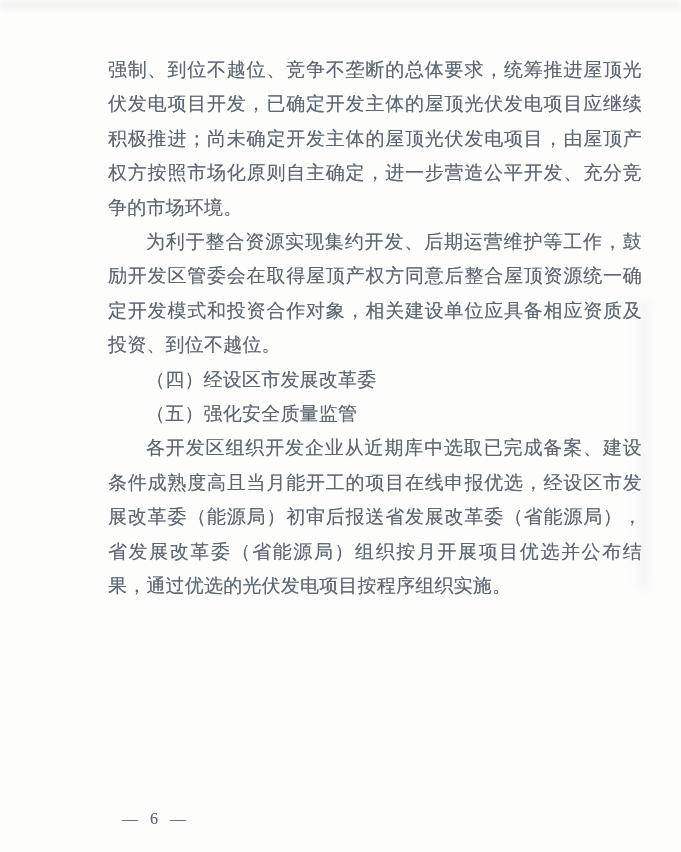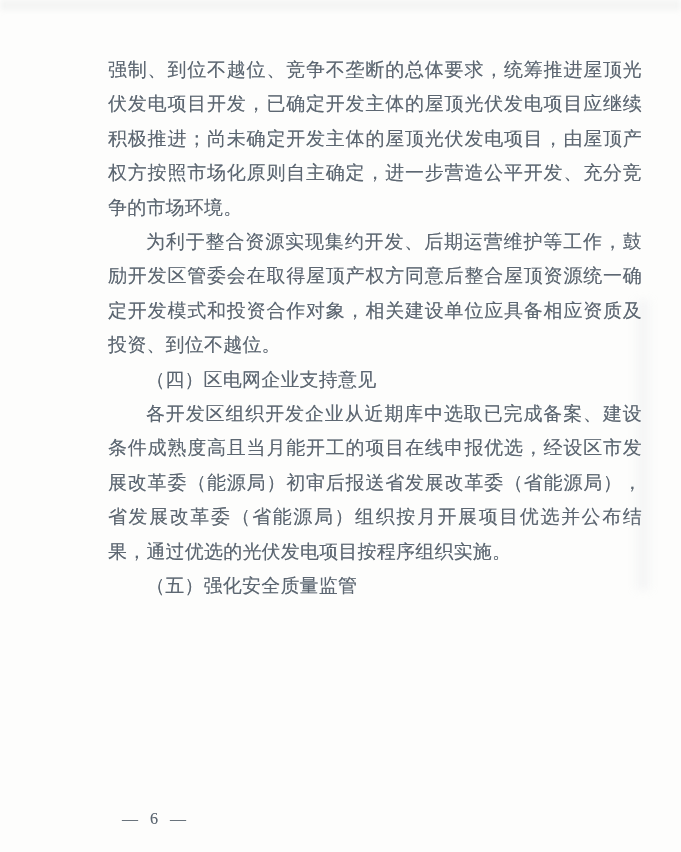--- a/index.html
+++ b/index.html
@@ -73,20 +73,20 @@
 <body>
 
 <div class="page">
 
   <div class="scan-band-top"></div>
   <div class="scan-bleed-right"></div>
 
   <div class="doc-body">
     <p class="para no-indent">强制、到位不越位、竞争不垄断的总体要求，统筹推进屋顶光伏发电项目开发，已确定开发主体的屋顶光伏发电项目应继续积极推进；尚未确定开发主体的屋顶光伏发电项目，由屋顶产权方按照市场化原则自主确定，进一步营造公平开发、充分竞争的市场环境。</p>
     <p class="para">为利于整合资源实现集约开发、后期运营维护等工作，鼓励开发区管委会在取得屋顶产权方同意后整合屋顶资源统一确定开发模式和投资合作对象，相关建设单位应具备相应资质及投资、到位不越位。</p>
-    <p class="para heading">（四）区电网企业支持意见</p>
+    <p class="para heading">（四）经设区市发展改革委</p>
+    <p class="para heading">（五）强化安全质量监管</p>
     <p class="para">各开发区组织开发企业从近期库中选取已完成备案、建设条件成熟度高且当月能开工的项目在线申报优选，经设区市发展改革委（能源局）初审后报送省发展改革委（省能源局），省发展改革委（省能源局）组织按月开展项目优选并公布结果，通过优选的光伏发电项目按程序组织实施。</p>
-    <p class="para heading">（五）强化安全质量监管</p>
   </div>
 
   <div class="page-number">— 6 —</div>
 
 </div>
 
 </body></html>

